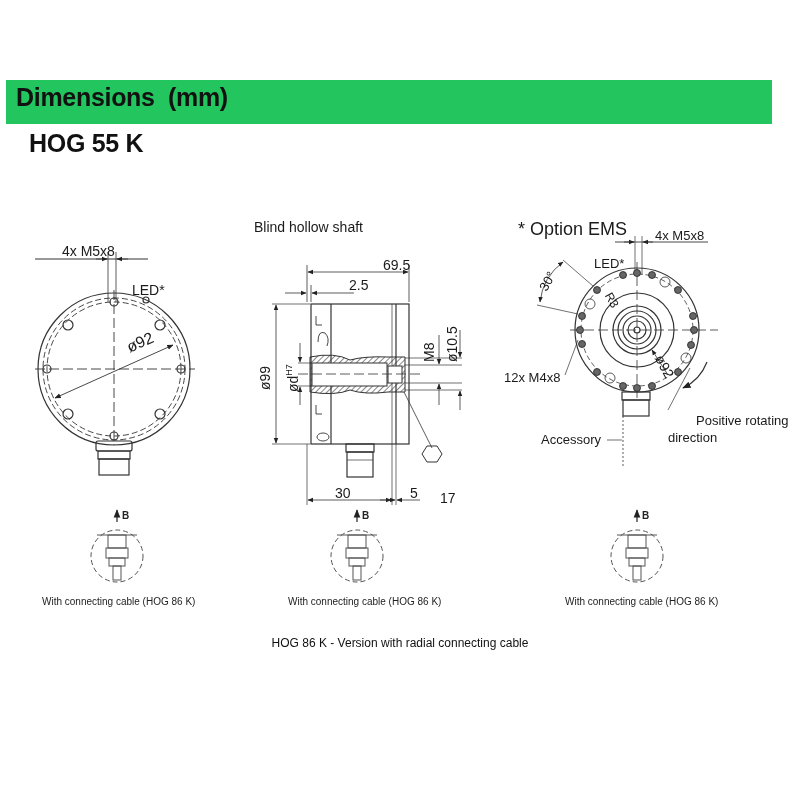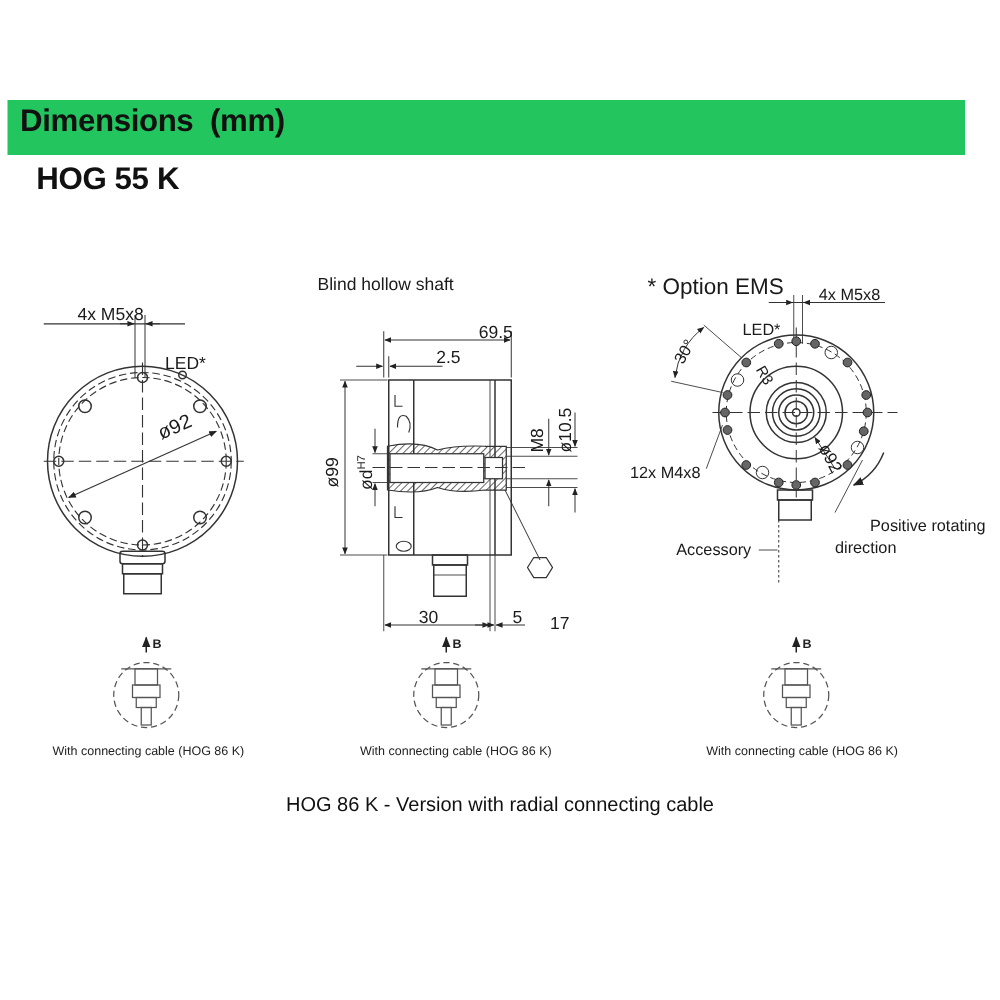--- a/index.html
+++ b/index.html
@@ -2,21 +2,21 @@
 <html><head>
   <meta charset="utf-8">
   <style>
     html, body { margin: 0; padding: 0; background: #ffffff; }
     body { width: 800px; height: 800px; position: relative; overflow: hidden; font-family: "Liberation Sans", sans-serif; color: #111; }
     .header-bar { position: absolute; left: 6px; top: 80px; width: 766px; height: 44px; background: #22c55e; }
     .header-title { position: absolute; left: 10px; top: 3px; font-size: 25px; font-weight: bold; letter-spacing: -0.3px; color: #111; white-space: pre; }
     .model-title { position: absolute; left: 29px; top: 129px; font-size: 25px; font-weight: bold; color: #111; letter-spacing: -0.3px; }
     .label { position: absolute; font-size: 14px; color: #1a1a1a; white-space: nowrap; }
     .small-label { position: absolute; font-size: 10px; color: #222; white-space: nowrap; }
-    .caption { position: absolute; left: 0; width: 800px; top: 636px; text-align: center; font-size: 16px; color: #111; }
+    .caption { position: absolute; left: 0; width: 800px; top: 636px; text-align: center; font-size: 12px; color: #111; }
     svg { position: absolute; left: 0; top: 0; }
   </style>
 </head>
 <body>
 
 <div class="header-bar">
   <div class="header-title">Dimensions  (mm)</div>
 </div>
 <div class="model-title">HOG 55 K</div>
 

